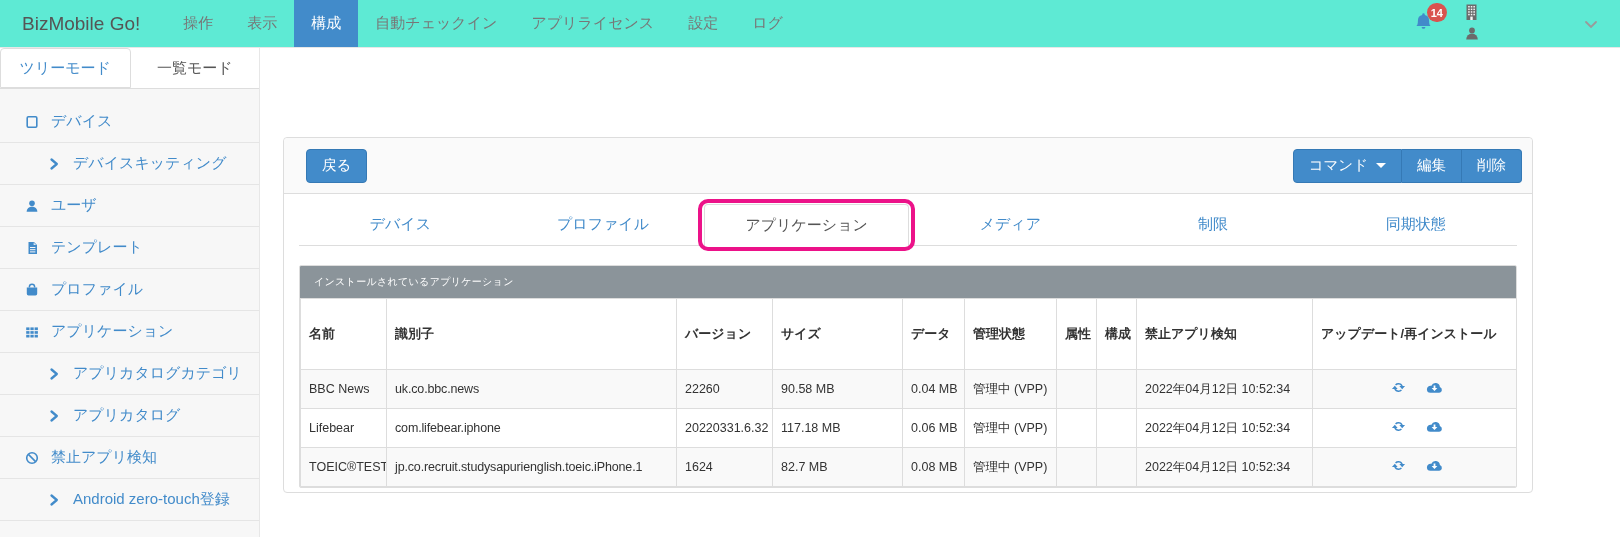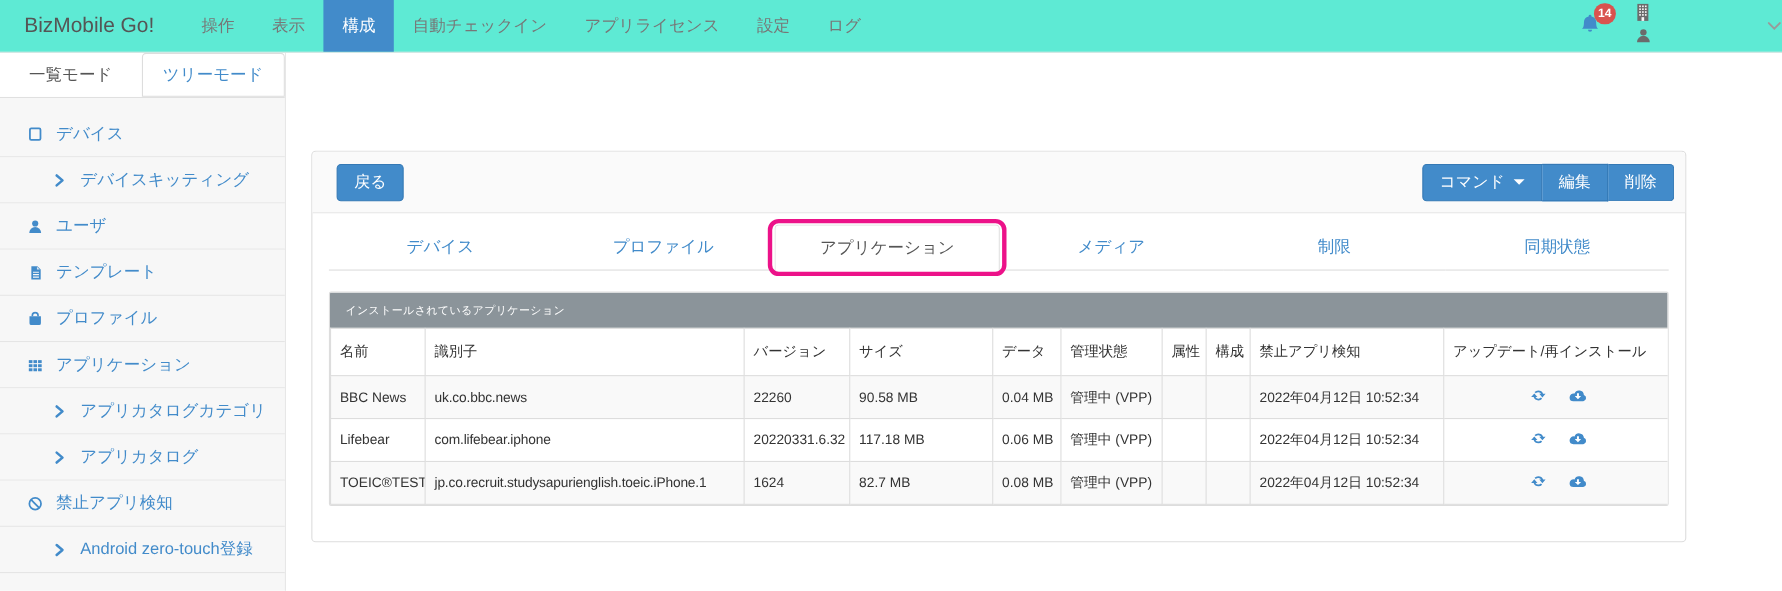--- a/index.html
+++ b/index.html
@@ -6,21 +6,21 @@
   html,body{width:1620px;height:537px;overflow:hidden;background:#fff;
     font-family:"Liberation Sans","DejaVu Sans",sans-serif;color:#333}
 
   
   .navbar{position:absolute;top:0;left:0;width:1620px;height:48px;background:#5eead4;
     border-bottom:1px solid #e7e7e7;display:flex;align-items:stretch;z-index:10}
   .brand{display:flex;align-items:center;padding:0 26px 0 22px;font-size:19px;color:#555;cursor:pointer}
   .nav-items{display:flex;align-items:stretch}
   .nav-item{display:flex;align-items:center;padding:0 17px;font-size:15px;color:#777;cursor:pointer}
   .nav-item.active{background:#428bca;color:#fff}
-  .nav-right{margin-left:auto;display:flex;align-items:center;}
+  .nav-right{margin-left:auto;display:flex;align-items:center;padding-right:22px}
   .bell-wrap{position:relative;margin-right:30px;cursor:pointer}
   .badge{position:absolute;top:-9px;right:-13px;min-width:19px;height:19px;border-radius:10px;
     background:#d9534f;color:#fff;font-size:11px;font-weight:bold;display:flex;align-items:center;
     justify-content:center;padding:0 4px}
   .org-stack{display:flex;flex-direction:column;align-items:center;gap:1px;margin-right:105px;cursor:pointer}
   .nav-caret{cursor:pointer;display:flex;align-items:center}
 
   
   .sidebar{position:absolute;top:48px;left:0;width:260px;bottom:0;background:#f7f7f7;
     border-right:1px solid #e7e7e7;overflow:hidden}
@@ -58,21 +58,21 @@
   .tab{flex:1;height:42px;display:flex;align-items:center;justify-content:center;font-size:15px;
     color:#428bca;border-bottom:1px solid #ddd;cursor:pointer;position:relative;background:transparent}
   .tab.active{color:#555;background:#fff;border:1px solid #ddd;border-bottom:none;border-radius:4px 4px 0 0}
   .tab-ring{position:absolute;left:-7px;right:-7px;top:-6px;bottom:-5px;border:4px solid #ec1289;
     border-radius:10px;pointer-events:none;z-index:3}
 
   .table-panel{margin-top:19px;border:1px solid #ddd;border-radius:2px;overflow:hidden}
   .table-heading{background:#8b949a;color:#fff;font-size:10px;padding:9px 14px;letter-spacing:.3px}
   table{width:100%;border-collapse:collapse;table-layout:fixed}
   th,td{border:1px solid #ddd;text-align:left;white-space:nowrap;overflow:hidden}
-  th{font-size:13px;font-weight:normal;color:#333;padding:12px 8px;background:#fff}
+  th{font-size:13px;font-weight:bold;color:#333;padding:26px 8px;background:#fff}
   td{font-size:12.5px;color:#333;padding:10px 6px 10px 8px}
   td.ident{letter-spacing:-0.15px}
   tbody tr:nth-child(odd){background:#f9f9f9}
   tbody tr:nth-child(even){background:#fff}
   td.actions{text-align:center;overflow:visible}
   .action-icon{display:inline-flex;margin:0 10px;cursor:pointer;vertical-align:middle}
 </style>
 </head>
 <body>
 
@@ -131,22 +131,22 @@
         <svg width="14" height="9" viewBox="0 0 14 9">
             <path d="M2 2l5 5 5-5" fill="none" stroke="#9a9a9a" stroke-width="1.8" stroke-linecap="round"></path>
           </svg>
       </span>
     </span>
   </div>
 </nav>
 
 <aside class="sidebar">
   <div class="side-tabs" id="side-tabs">
+      <div class="side-tab tree">ツリーモード</div>
       <div class="side-tab list">一覧モード</div>
-      <div class="side-tab tree">ツリーモード</div>
     </div>
   <ul class="side-list" id="side-list">
       <li class="side-item">
         <span class="s-icon">
           <svg width="14" height="14" viewBox="0 0 14 14">
             <rect x="2.2" y="1.8" width="9.6" height="10.4" rx="1.2" fill="none" stroke="#428bca" stroke-width="1.6"></rect>
           </svg>
         </span>
         <span class="s-label">デバイス</span>
       </li>

